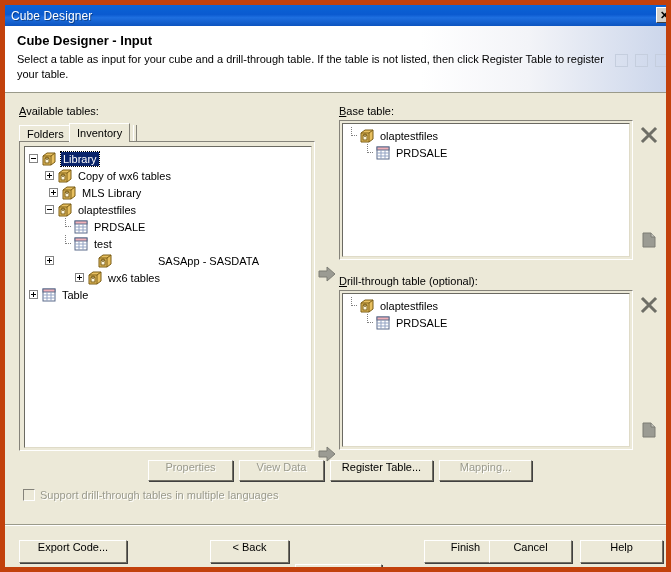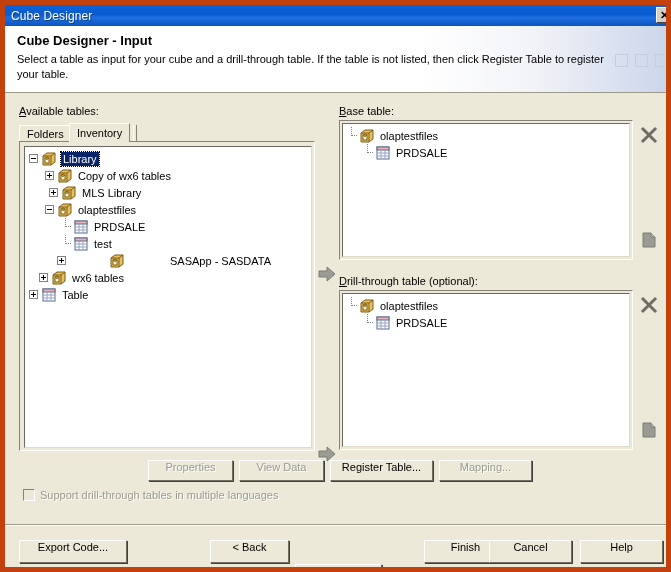--- a/index.html
+++ b/index.html
@@ -483,34 +483,34 @@
               <span class="dot-line"></span>
               <span class="ico">
                 <svg width="16" height="14" viewBox="0 0 16 14">
                   <rect x="2" y="1" width="12" height="12" fill="#ffffff" stroke="#5a6a8a" stroke-width="1"></rect>
                   <rect x="2" y="1" width="12" height="3" fill="#f0b0b8" stroke="#5a6a8a" stroke-width="1"></rect>
                   <path d="M6 4 V13 M10 4 V13 M2 7 H14 M2 10 H14" stroke="#93a3c3" stroke-width="1"></path>
                 </svg>
               </span>
               <span class="tlabel">test</span>
             </div>
-            <div class="trow" style="padding-left: 32px; gap: 40px;">
+            <div class="trow" style="padding-left: 20px; gap: 40px;">
               <span class="expander plus"></span>
               <span class="ico">
                 <svg width="16" height="14" viewBox="0 0 16 14">
                   <path d="M2 4 L6 1 L14 1 L14 10 L10 13 L2 13 Z" fill="#E8C060" stroke="#7a5c14" stroke-width="1"></path>
                   <path d="M2 4 L10 4 L10 13" fill="none" stroke="#7a5c14" stroke-width="1"></path>
                   <path d="M10 4 L14 1" fill="none" stroke="#7a5c14" stroke-width="1"></path>
                   <rect x="4" y="6" width="4" height="5" fill="#fdf6dc" stroke="#7a5c14" stroke-width="1"></rect>
                   <path d="M6 7.5 a1.3 1.3 0 1 1 0.01 0" fill="none" stroke="#7a5c14" stroke-width="1"></path>
                 </svg>
               </span>
               <span class="tlabel">SASApp - SASDATA</span>
             </div>
-            <div class="trow" style="padding-left: 14px;">
+            <div class="trow" style="padding-left: 14px; margin-left: 36px;">
               <span class="expander plus"></span>
               <span class="ico">
                 <svg width="16" height="14" viewBox="0 0 16 14">
                   <path d="M2 4 L6 1 L14 1 L14 10 L10 13 L2 13 Z" fill="#E8C060" stroke="#7a5c14" stroke-width="1"></path>
                   <path d="M2 4 L10 4 L10 13" fill="none" stroke="#7a5c14" stroke-width="1"></path>
                   <path d="M10 4 L14 1" fill="none" stroke="#7a5c14" stroke-width="1"></path>
                   <rect x="4" y="6" width="4" height="5" fill="#fdf6dc" stroke="#7a5c14" stroke-width="1"></rect>
                   <path d="M6 7.5 a1.3 1.3 0 1 1 0.01 0" fill="none" stroke="#7a5c14" stroke-width="1"></path>
                 </svg>
               </span>

